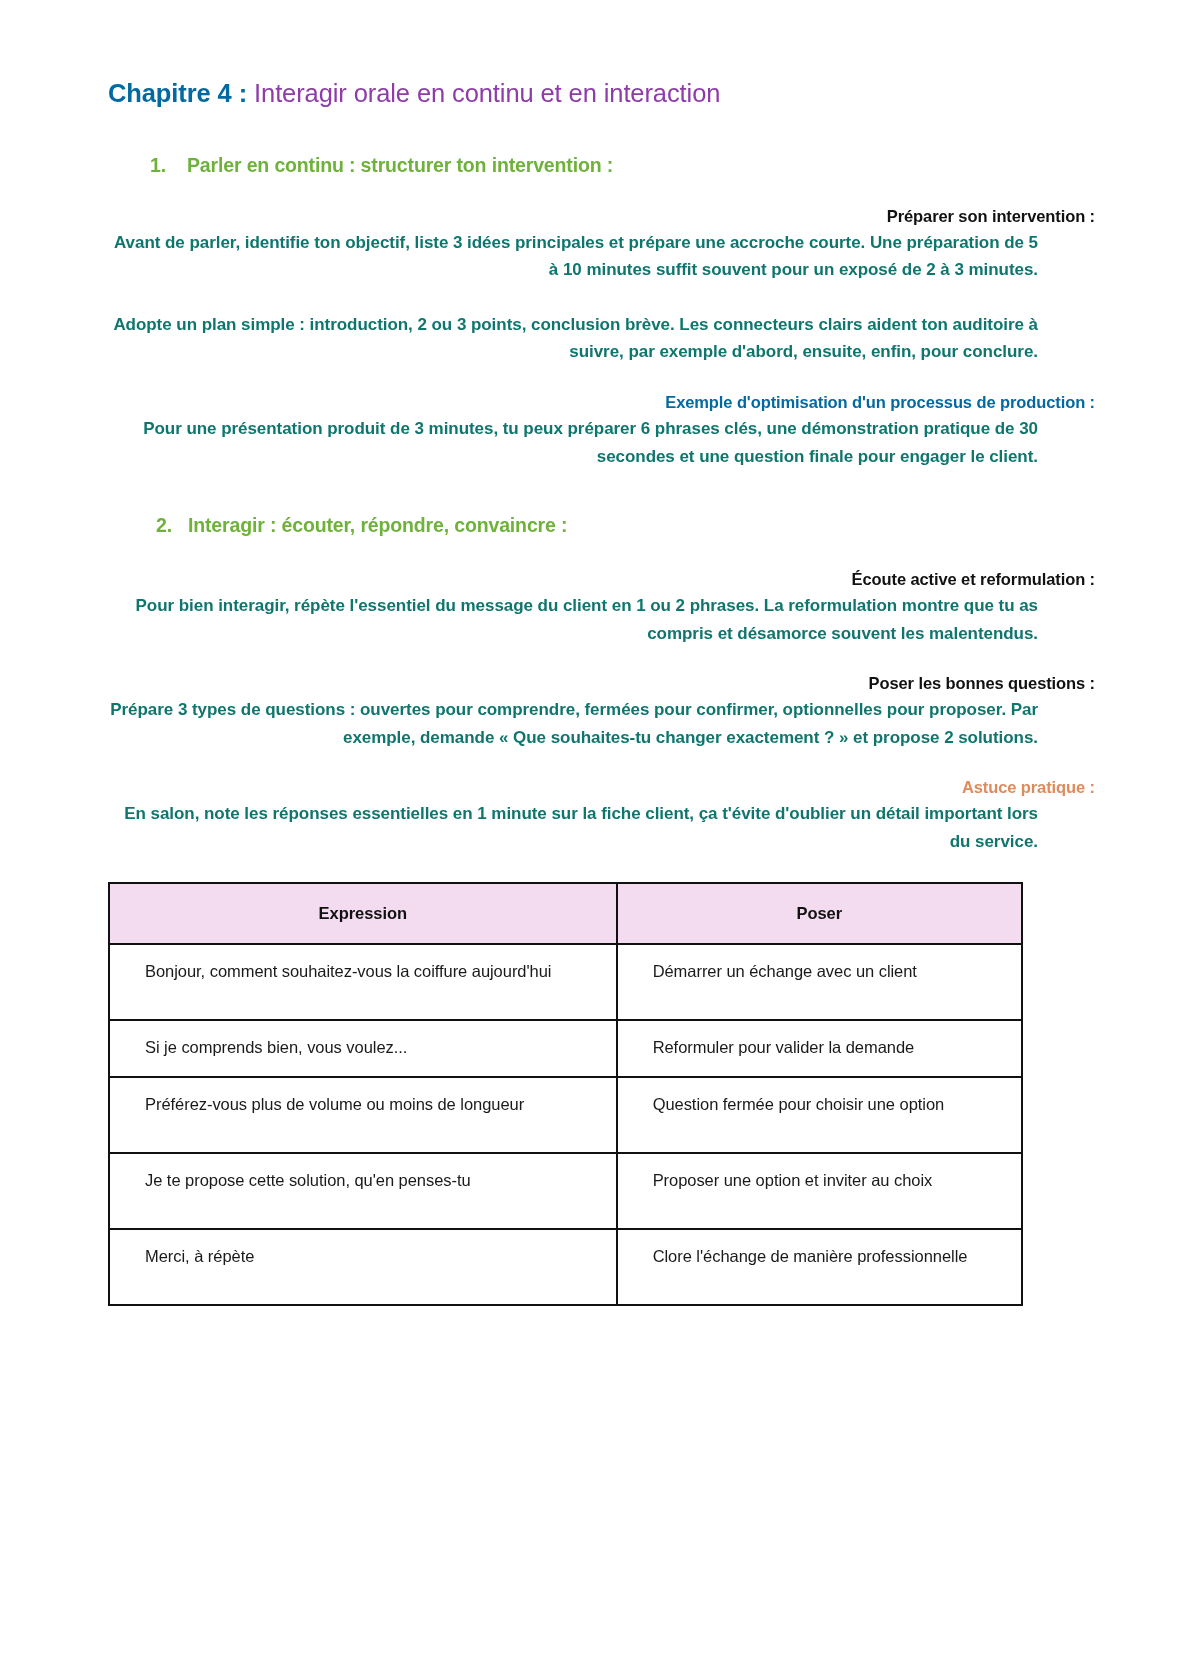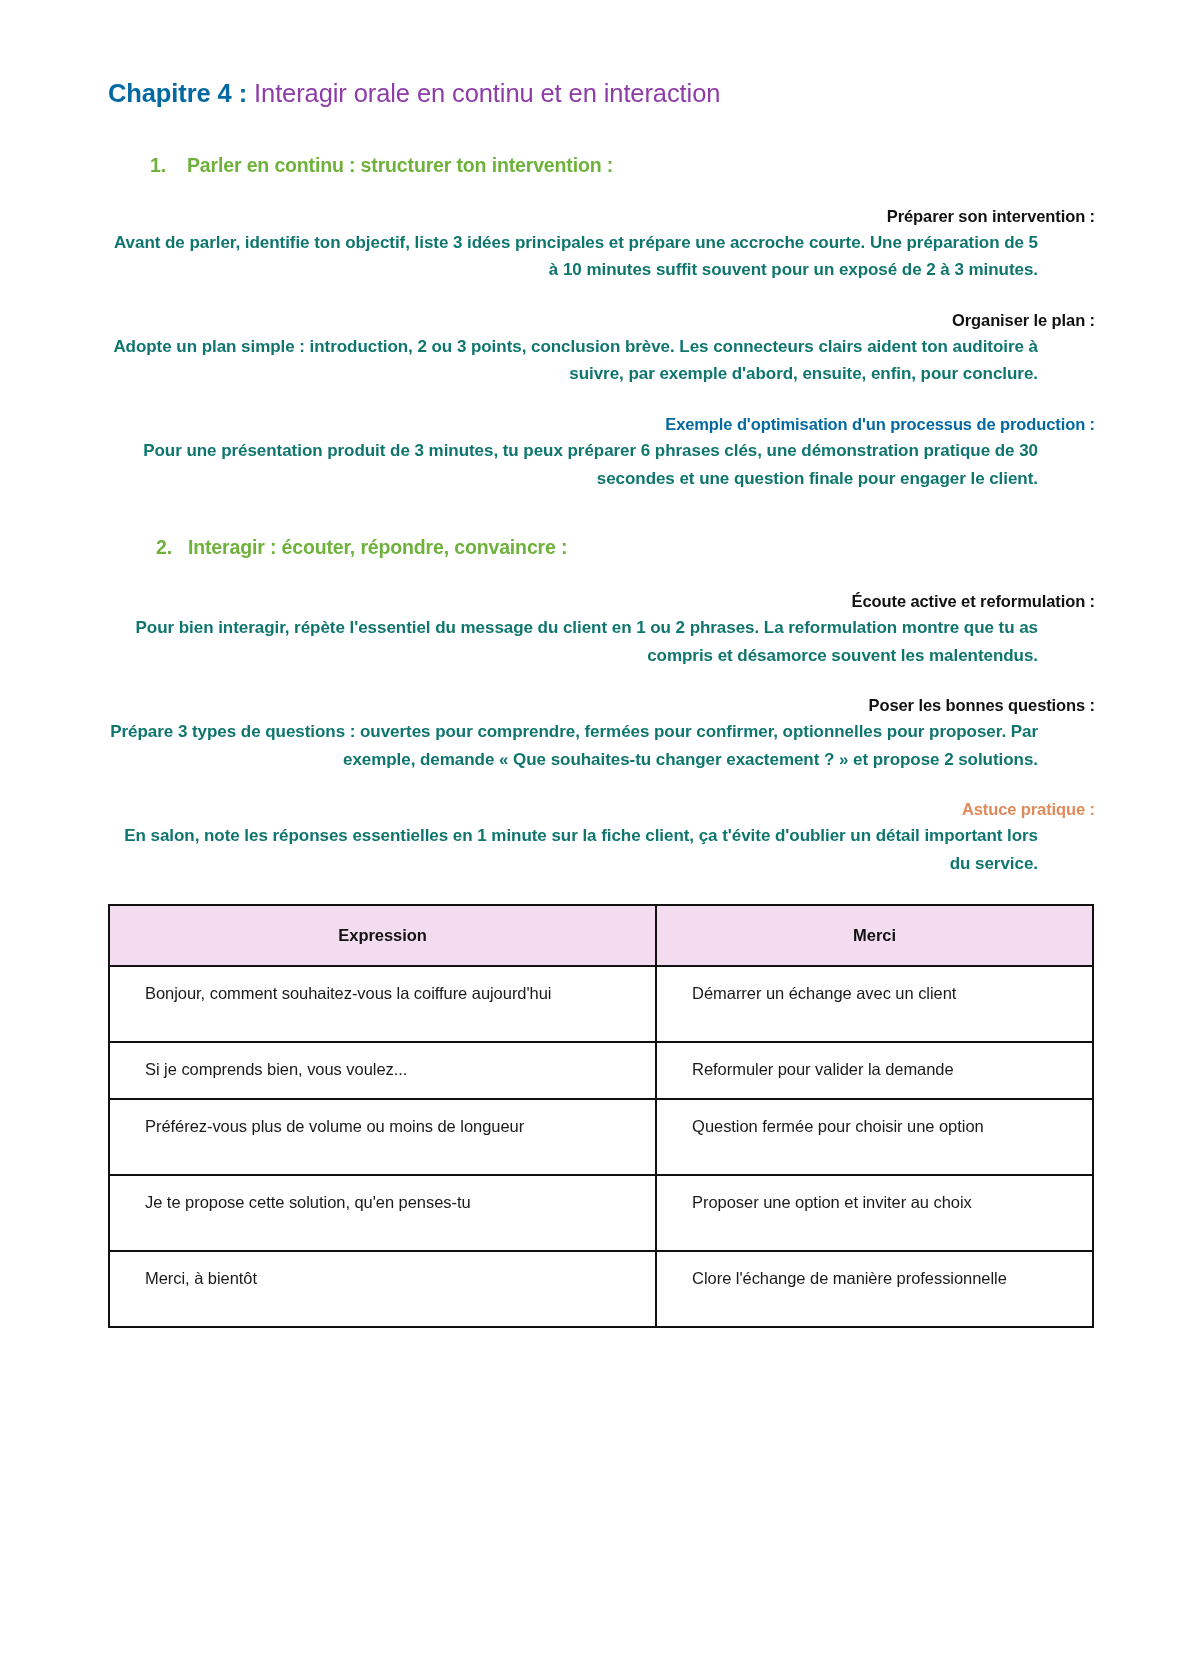--- a/index.html
+++ b/index.html
@@ -82,21 +82,21 @@
     font-weight: 700;
     line-height: 1.62;
     color: #0f766e;
     margin: 0;
     letter-spacing: -0.05px;
     max-width: 930px;
   }
 
   
   .expr-table {
-    width: 986px;
+    width: 915px;
     border-collapse: collapse;
     margin-top: 21px;
     table-layout: fixed;
   }
   .expr-table th,
   .expr-table td {
     border: 2px solid #111111;
     vertical-align: top;
     padding: 14px 16px 16px 16px;
     font-size: 16.5px;
@@ -129,21 +129,20 @@
     <span class="num">1.</span>
     <span>Parler en continu : structurer ton intervention :</span>
   </h2>
 
   <div class="block">
     <p class="sub-heading">Préparer son intervention :</p>
     <p class="body-text">Avant de parler, identifie ton objectif, liste 3 idées principales et prépare une accroche courte. Une préparation de 5 à 10 minutes suffit souvent pour un exposé de 2 à 3 minutes.</p>
   </div>
 
   <div class="block">
-    <p class="sub-heading">Organiser le plan :</p>
     <p class="body-text">Adopte un plan simple : introduction, 2 ou 3 points, conclusion brève. Les connecteurs clairs aident ton auditoire à suivre, par exemple d'abord, ensuite, enfin, pour conclure.</p>
   </div>
 
   <div class="block">
     <p class="sub-heading green">Exemple d'optimisation d'un processus de production :</p>
     <p class="body-text">Pour une présentation produit de 3 minutes, tu peux préparer 6 phrases clés, une démonstration pratique de 30 secondes et une question finale pour engager le client.</p>
   </div>
 
   <h2 class="section-heading sec2">
     <span class="num">2.</span>
@@ -166,40 +165,40 @@
   </div>
 
   <table class="expr-table">
     <colgroup>
         <col class="c1">
         <col class="c2">
       </colgroup>
     <thead>
       <tr>
         <th>Expression</th>
-        <th>Merci</th>
+        <th>Poser</th>
       </tr>
     </thead>
     <tbody>
       <tr class="row-tall">
         <td>Bonjour, comment souhaitez-vous la coiffure aujourd'hui</td>
         <td>Démarrer un échange avec un client</td>
       </tr>
       <tr class="row-short">
         <td>Si je comprends bien, vous voulez...</td>
         <td>Reformuler pour valider la demande</td>
       </tr>
       <tr class="row-tall">
         <td>Préférez-vous plus de volume ou moins de longueur</td>
         <td>Question fermée pour choisir une option</td>
       </tr>
       <tr class="row-tall">
         <td>Je te propose cette solution, qu'en penses-tu</td>
         <td>Proposer une option et inviter au choix</td>
       </tr>
       <tr class="row-tall">
-        <td>Merci, à bientôt</td>
+        <td>Merci, à répète</td>
         <td>Clore l'échange de manière professionnelle</td>
       </tr>
     </tbody>
   </table>
 
 </div>
 
 </body></html>

